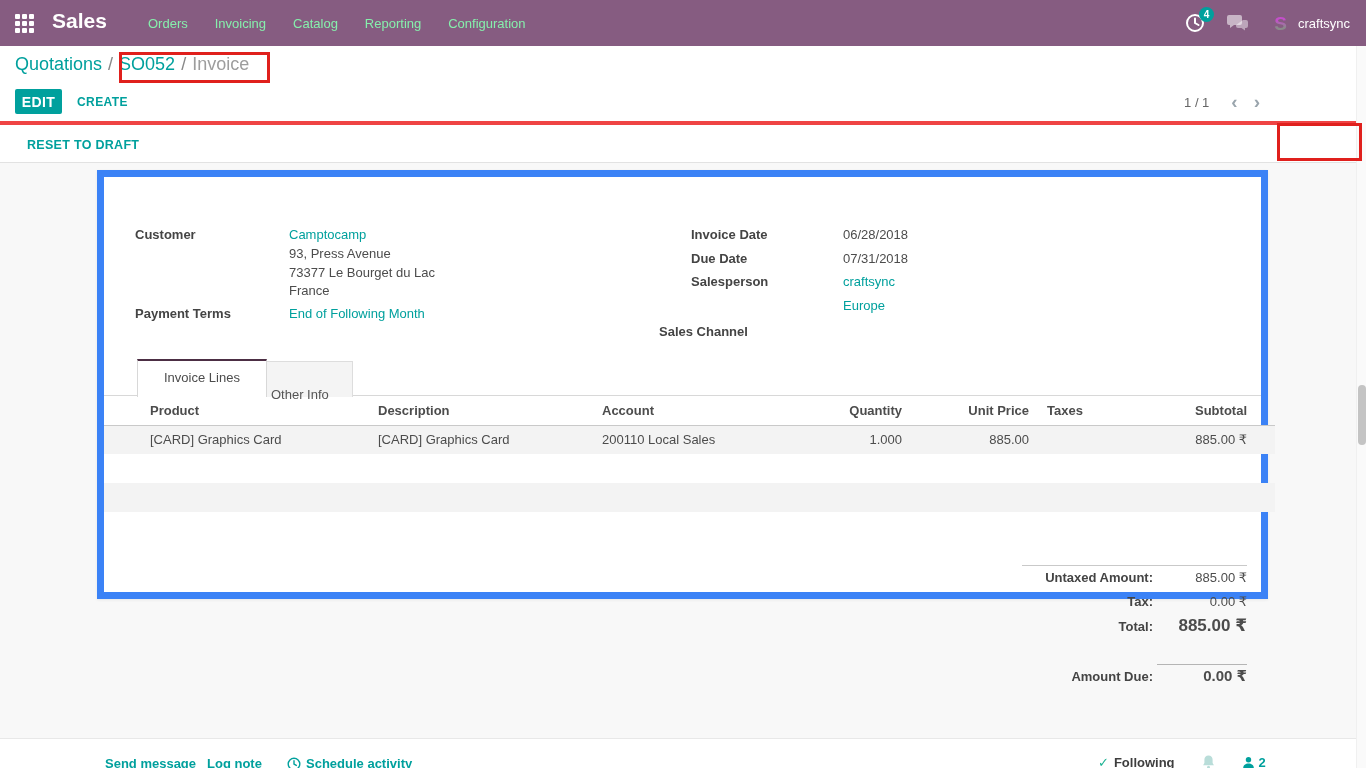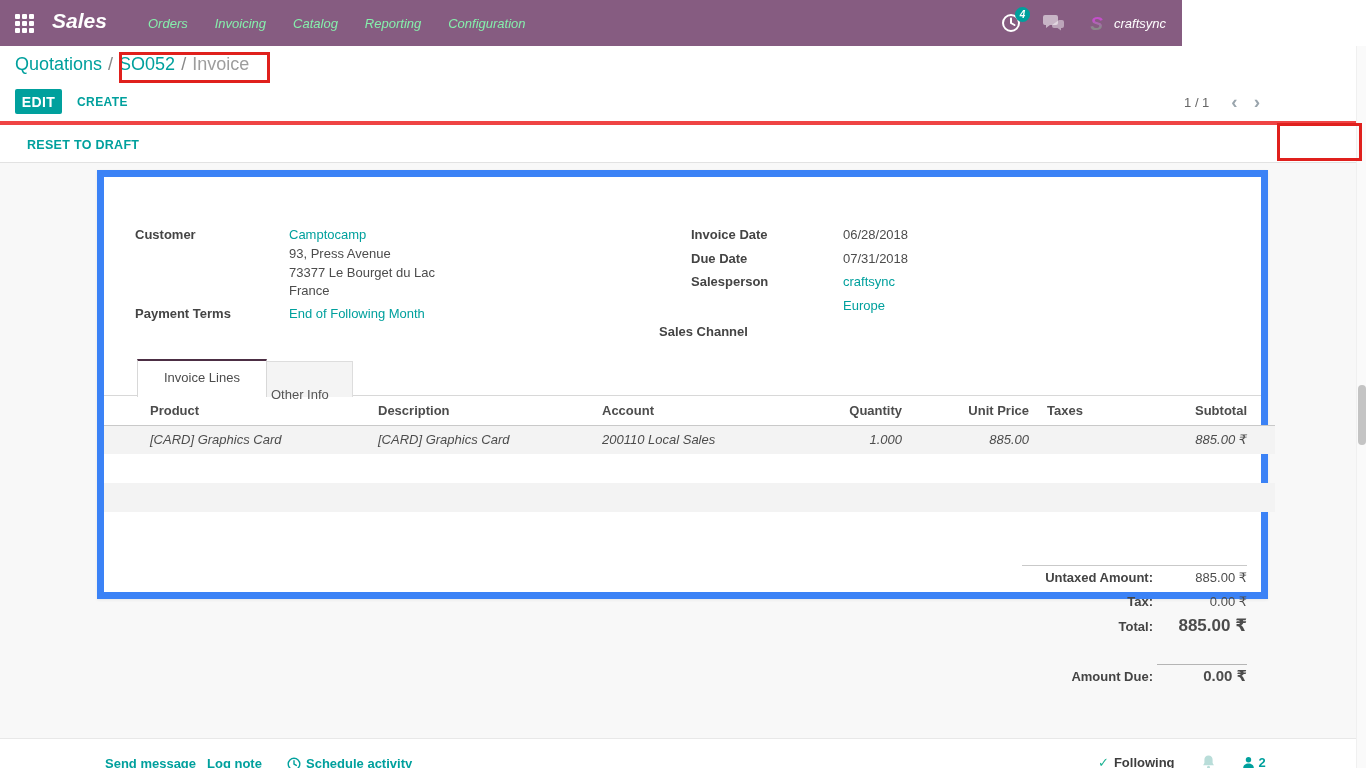--- a/index.html
+++ b/index.html
@@ -1,20 +1,20 @@
 <!DOCTYPE html>
 <html><head>
 <meta charset="utf-8">
 <style>
   * { margin:0; padding:0; box-sizing:border-box; }
   html,body { width:1366px; height:768px; overflow:hidden; background:#fff;
     font-family:"Liberation Sans","DejaVu Sans",sans-serif; }
 
   
-  .navbar { position:absolute; top:0; left:0; width:1182px; height:46px; background:#865c81; z-index:20;font-style:italic; }
+  .navbar { position:absolute; top:0; left:0; width:1366px; height:46px; background:#865c81; z-index:20; }
   .apps-icon { position:absolute; left:15px; top:14px; display:grid; grid-template-columns:repeat(3,5px); grid-gap:2px; cursor:pointer; }
   .apps-icon i { width:5px; height:5px; background:#fff; border-radius:1px; display:block; }
   .app-name { position:absolute; left:52px; top:9px; font-size:21px; font-weight:700; color:#fff; }
   .nav-menu { position:absolute; left:148px; top:0; height:46px; display:flex; align-items:center; gap:27px; }
   .nav-menu span { color:#86efac; font-size:13px; cursor:pointer; }
   .nav-right { position:absolute; right:16px; top:0; height:46px; display:flex; align-items:center; gap:20px; }
   .activity-wrap { position:relative; width:22px; height:22px; }
   .activity-badge { position:absolute; top:-5px; right:-8px; min-width:15px; height:15px; background:#00a09d; color:#fff;
     border-radius:50%; font-size:10px; font-weight:700; line-height:15px; text-align:center; padding:0 2px; }
   .avatar { width:21px; height:21px; font-size:19px; font-weight:800; line-height:21px; text-align:center;
@@ -68,21 +68,21 @@
   .tab-inactive { position:absolute; left:143px; top:2px; height:36px; background:#f4f4f4; border:1px solid #ddd; border-bottom:none;
     padding:16px 23px; line-height:33px; font-size:13px; color:#555; cursor:pointer; }
 
   
   .lines { position:absolute; left:0; top:219px; width:100%; border-collapse:collapse; table-layout:fixed; }
   .lines th { font-size:13px; font-weight:700; color:#4c4c4c; text-align:left; height:29px; padding:0; }
   .lines td { font-size:13px; color:#4c4c4c; height:29px; padding:0; }
   .lines thead tr { border-bottom:1px solid #c9c9c9; }
   .lines .num { text-align:right; }
   .lines .taxcol { padding-left:18px; }
-  .lines tr.stripe { background:#f3f3f3;font-style:italic; }
+  .lines tr.stripe { background:#f3f3f3; }
   .lines tr.blank { height:28px; }
 
   
   .totals-sep1 { position:absolute; left:918px; top:388px; width:225px; border-top:1px solid #c9c9c9; }
   .t-label { position:absolute; left:918px; width:131px; text-align:right; font-size:13px; font-weight:700; color:#444; }
   .t-value { position:absolute; left:1049px; width:94px; text-align:right; font-size:13px; color:#4c4c4c; }
   .t-big   { font-size:17px; font-weight:700; }
   .t-med   { font-size:15px; font-weight:700; }
   .totals-sep2 { position:absolute; left:1053px; top:487px; width:90px; border-top:1px solid #b5b5b5; }
 

